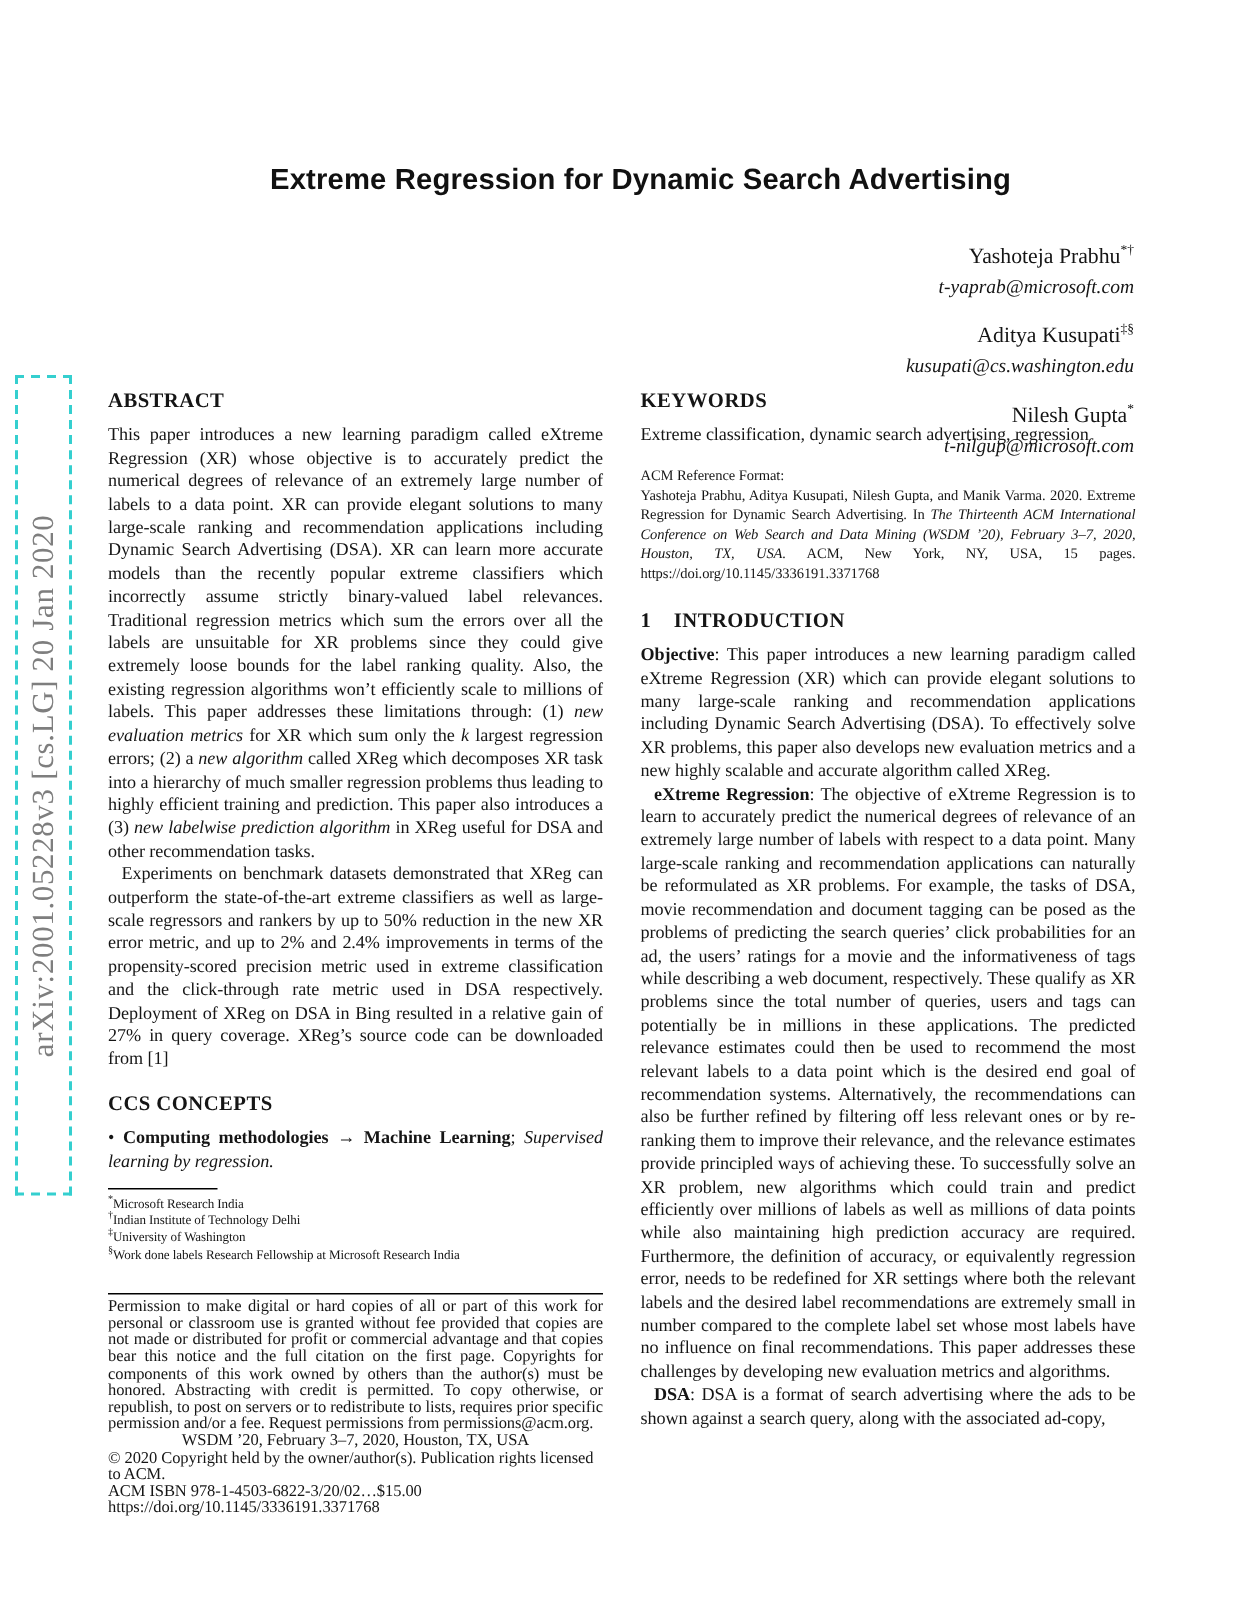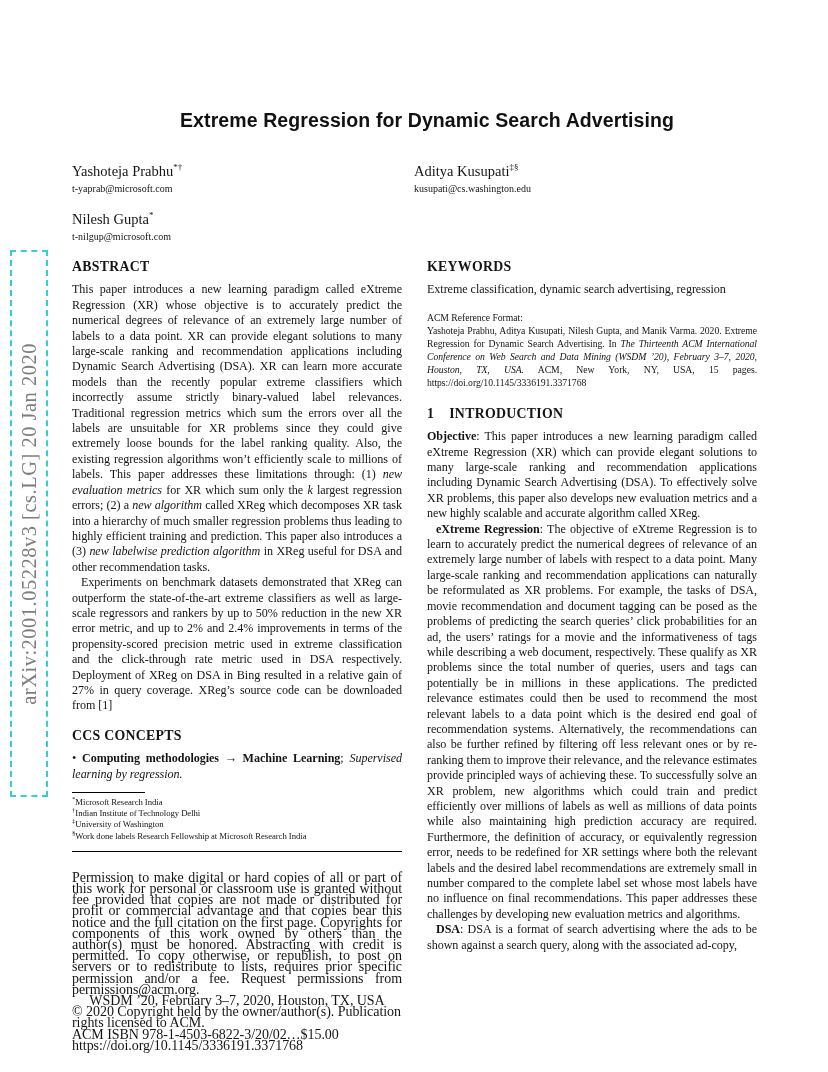--- a/index.html
+++ b/index.html
@@ -48,27 +48,27 @@
     font-size: 19.5px;
     letter-spacing: 0.1px;
     color: #111;
   }
   .authors {
     position: absolute;
     top: 163px;
     left: 72px;
     width: 684px;
     display: grid;
-    grid-template-columns: 1fr 1fr;
+    grid-template-columns: 1fr;
     row-gap: 17px;
-    text-align: left;
+    text-align: right;
   }
   .author-name { font-size: 14.5px; }
   .author-name sup { font-size: 9px; line-height: 0; }
-  .author-email { font-size: 10px; margin-top: 3px; }
+  .author-email { font-size: 13px; margin-top: 3px; font-style: italic; }
 
   
   .col {
     position: absolute;
     top: 258px;
     width: 330px;
     font-size: 12.1px;
     line-height: 15.4px;
     letter-spacing: -0.05px;
     text-align: justify;
@@ -98,24 +98,24 @@
     margin-top: 10px;
     font-size: 8.7px;
     line-height: 11.2px;
     text-align: left;
   }
   .fnrule { width: 73px; border-top: 1px solid #000; margin-bottom: 4px; }
   .fn sup { font-size: 6.8px; line-height: 0; }
 
   
   .permission {
-    margin-top: 9px;
+    margin-top: 20px;
     border-top: 1px solid #000;
-    padding-top: 20px;
-    font-size: 14px;
+    padding-top: 3px;
+    font-size: 11px;
     line-height: 11.2px;
     text-align: justify;
   }
   .perm-conf { text-align: center; }
   .perm-line { text-align: left; }
 
   
   .acmref { margin-top: 13px; font-size: 9.7px; line-height: 13px; }
   .acmref-h { font-weight: normal; text-align: left; }
   .keywords { text-align: left; }

